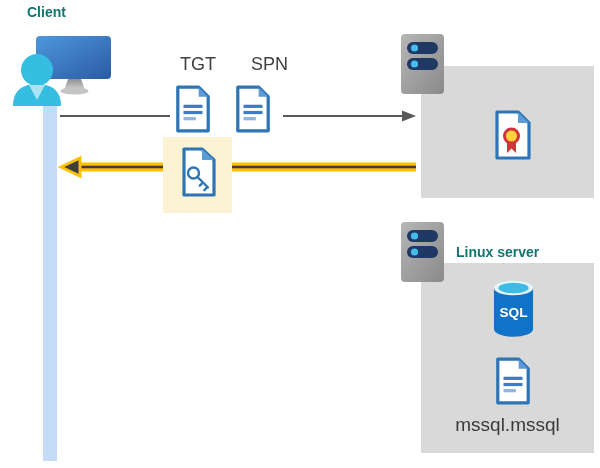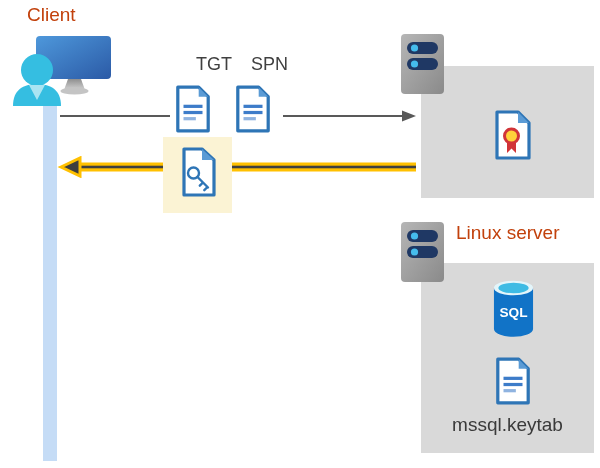--- a/index.html
+++ b/index.html
@@ -1,37 +1,37 @@
 <!DOCTYPE html>
 <html><head>
 <meta charset="utf-8">
 <style>
   html,body{margin:0;padding:0;background:#fff;}
   .canvas{position:relative;width:600px;height:468px;background:#ffffff;overflow:hidden;
           font-family:"Liberation Sans", sans-serif;}
   .abs{position:absolute;}
-  .title{font-weight:normal;font-size:19px;color:#c2410c;letter-spacing:0;}
+  .title{font-weight:bold;font-size:14px;color:#0f766e;letter-spacing:0;}
   .small-label{font-size:18px;color:#404040;}
   .lifeline{left:43px;top:92px;width:14px;height:369px;background:#C5DCF6;}
   .client-label{left:27px;top:4px;}
   .client-icon{left:8px;top:34px;}
   .gray-arrow{left:56px;top:108px;}
-  .tgt-label{left:180px;top:54px;margin-left:16px;}
+  .tgt-label{left:180px;top:54px;}
   .spn-label{left:224px;top:54px;margin-left:27px;}
   .tgt-doc{left:174px;top:85px;}
   .spn-doc{left:234px;top:85px;}
   .highlight-box{left:163px;top:137px;width:69px;height:76px;background:#FBF3D4;}
   .key-doc{left:181px;top:147px;}
   .yellow-arrow{left:56px;top:156px;}
   .dc-server{left:400px;top:33px;}
   .dc-label{left:455px;top:2px;width:142px;line-height:25px;}
   .dc-box{left:421px;top:66px;width:173px;height:132px;background:#D9D9D9;}
   .cert-icon{left:494px;top:110px;}
   .lx-server{left:400px;top:221px;}
-  .lx-label{left:456px;top:222px;}
+  .lx-label{left:456px;top:244px;}
   .lx-box{left:421px;top:263px;width:173px;height:190px;background:#D9D9D9;}
   .sql-icon{left:492px;top:280px;}
   .keytab-doc{left:494px;top:355px;}
   .keytab-label{left:421px;top:414px;width:173px;text-align:center;font-size:19px;color:#3A3A3A;}
   svg{display:block;}
   .sql-text{font-family:"Liberation Sans", sans-serif;font-weight:bold;font-size:14px;fill:#ffffff;}
 </style>
 </head>
 <body>
 
@@ -144,17 +144,17 @@
   </svg>
 
   <svg class="abs keytab-doc" width="38" height="52" viewBox="0 0 40 50">
     <path d="M4 2 H26 L36 12 V48 H4 Z" fill="#fff" stroke="#2E75B6" stroke-width="3.4" stroke-linejoin="round"></path>
     <path d="M26 2 L36 12 H26 Z" fill="#5B9BD5"></path>
     <rect x="10" y="20.5" width="20" height="3.4" fill="#3D7CC9"></rect>
     <rect x="10" y="27" width="20" height="3.4" fill="#3D7CC9"></rect>
     <rect x="10" y="33.5" width="13" height="3.4" fill="#8FB3E0"></rect>
   </svg>
 
-  <div class="abs keytab-label">mssql.keytab</div>
+  <div class="abs keytab-label">mssql.mssql</div>
 
   <div class="abs title client-label">Client</div>
 
 </div>
 
 </body></html>

